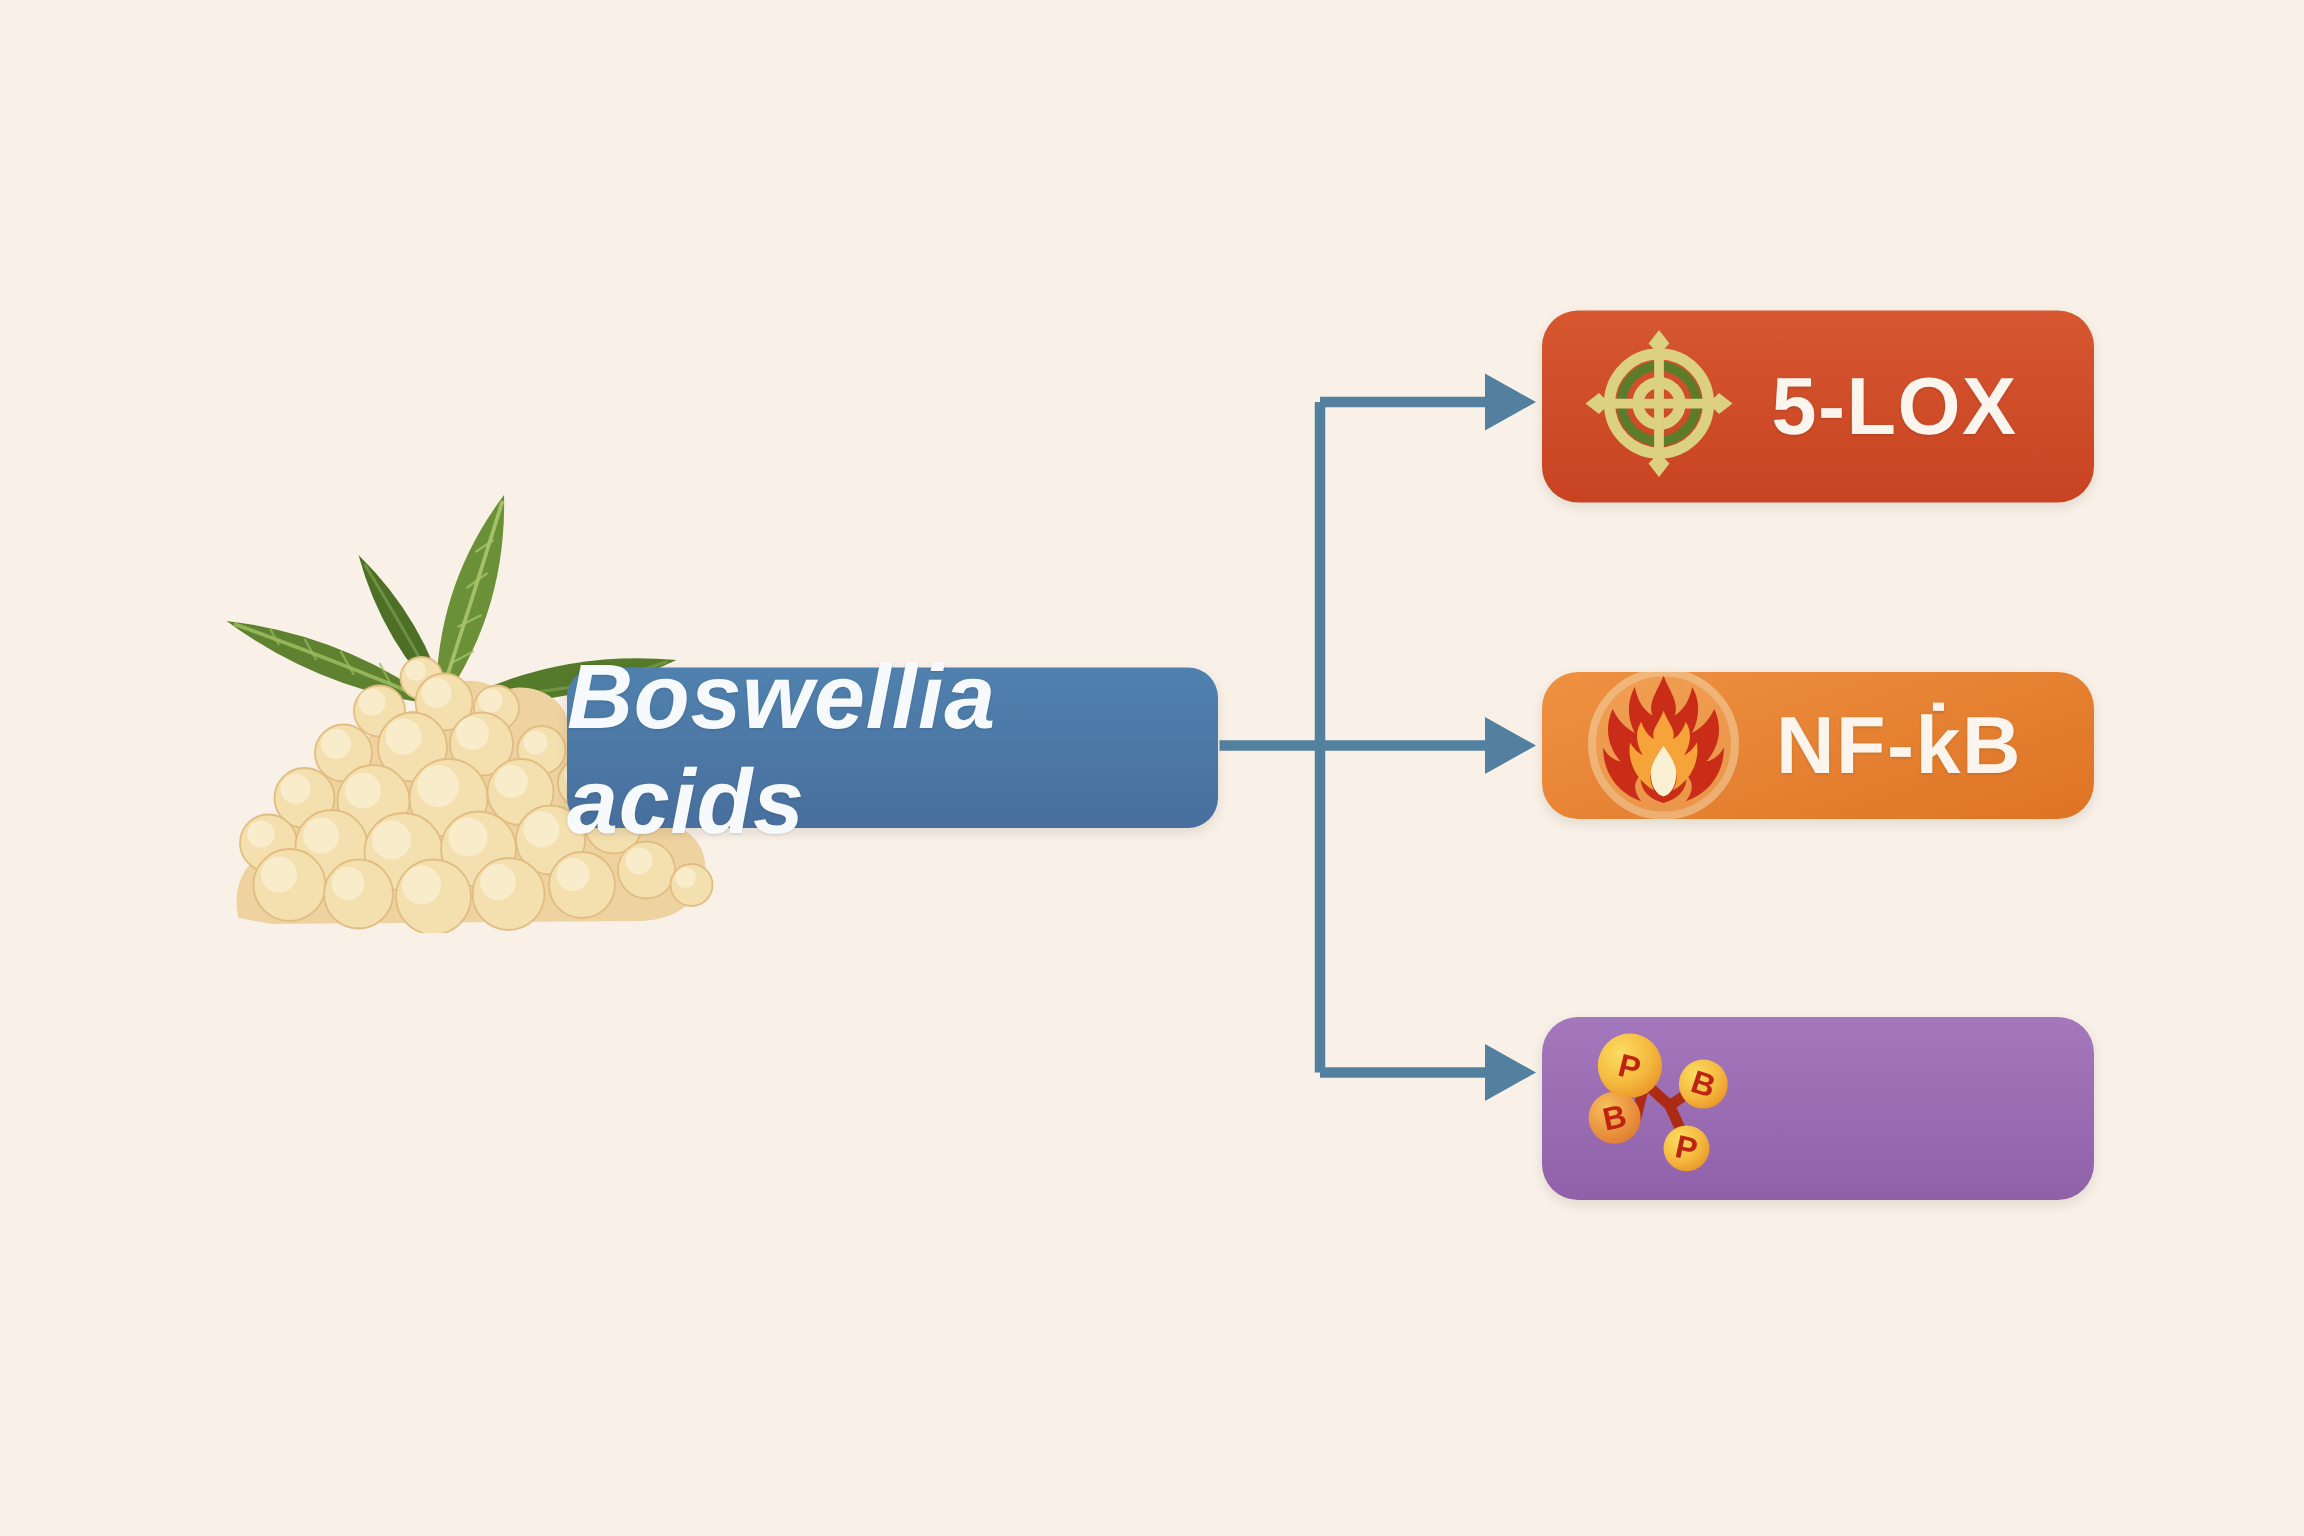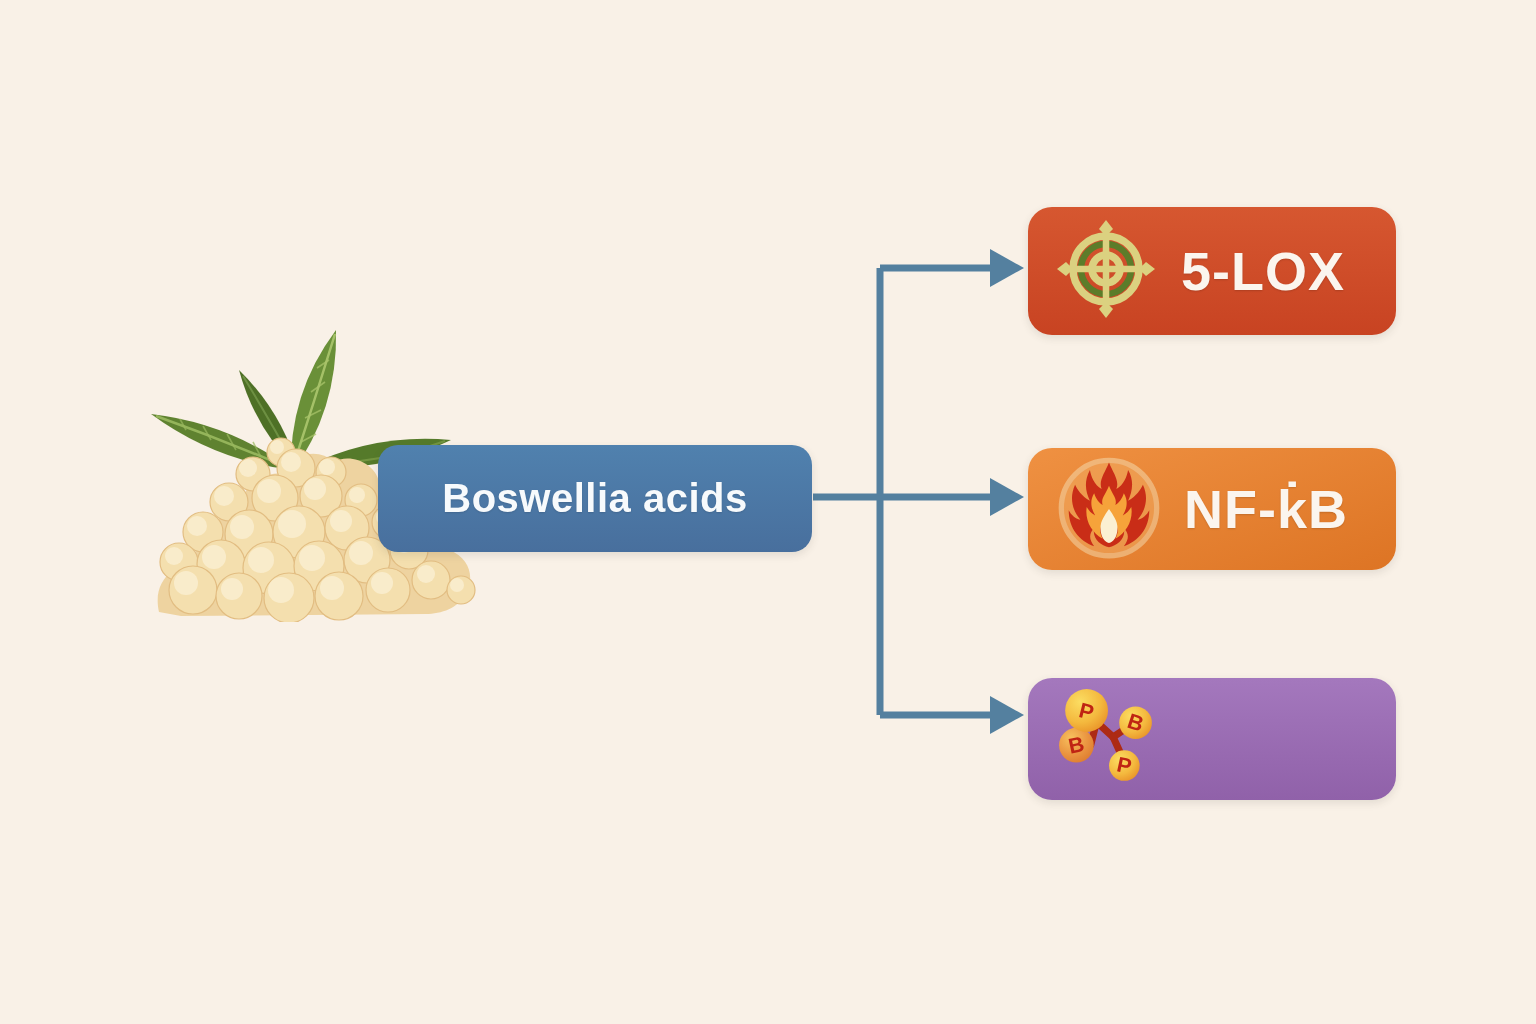--- a/index.html
+++ b/index.html
@@ -12,38 +12,39 @@
   .connectors{position:absolute;left:0;top:0;width:1536px;height:1024px;}
   
   .source-node{
     position:absolute;left:378px;top:445px;width:434px;height:107px;
     border-radius:20px;
     background:linear-gradient(180deg,#5081ae 0%,#486f9d 100%);
     box-shadow:0 3px 8px rgba(60,60,50,.12);
     display:flex;align-items:center;justify-content:center;
   }
   .source-node .label{
-    color:#f7fafc;font-size:40px;font-weight:bold;letter-spacing:.5px;
+    color:#f7fafc;font-size:61px;font-weight:bold;letter-spacing:.5px;
     text-shadow:0 1px 2px rgba(0,0,0,.12);
+    font-style:italic;
   }
   
   .target-node{
     position:absolute;left:1028px;width:368px;
     border-radius:24px;
     display:flex;align-items:center;
     box-shadow:0 3px 8px rgba(60,60,50,.12);
   }
   .target-node .node-icon{flex:0 0 auto;margin-left:28px;}
   .target-node .label{
     flex:1;text-align:center;padding-right:26px;
     color:#fbf5ee;font-size:54px;font-weight:bold;letter-spacing:1px;
     text-shadow:0 1px 2px rgba(0,0,0,.15);
   }
   .node-5lox{top:207px;height:128px;background:linear-gradient(180deg,#d65730 0%,#c84322 100%);}
-  .node-nfkb{top:448px;height:122px;background:linear-gradient(160deg,#ef9142 0%,#dd7424 100%);}
+  .node-nfkb{top:448px;height:98px;background:linear-gradient(160deg,#ef9142 0%,#dd7424 100%);}
   .node-mapk{top:678px;height:122px;background:linear-gradient(180deg,#a478bd 0%,#9061a9 100%);}
   .illustration{position:absolute;left:140px;top:322px;width:352px;height:300px;}
 </style>
 </head>
 <body>
 
 <div class="canvas">
 
   <div class="illustration">
     <svg width="352" height="300" viewBox="0 0 350 300">

